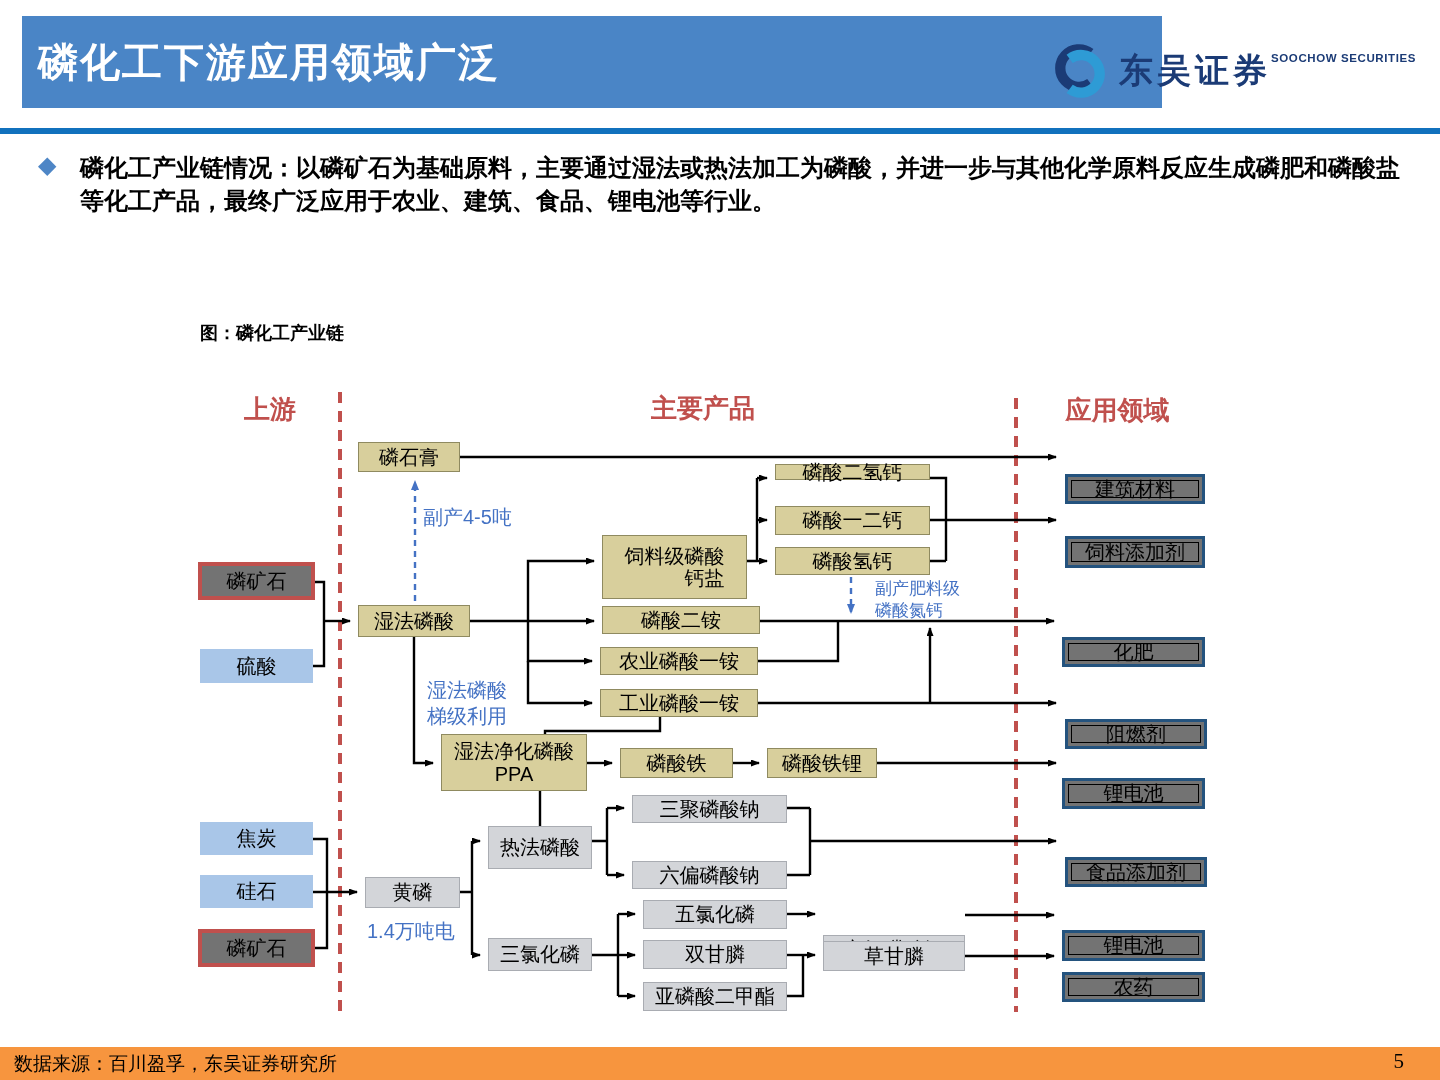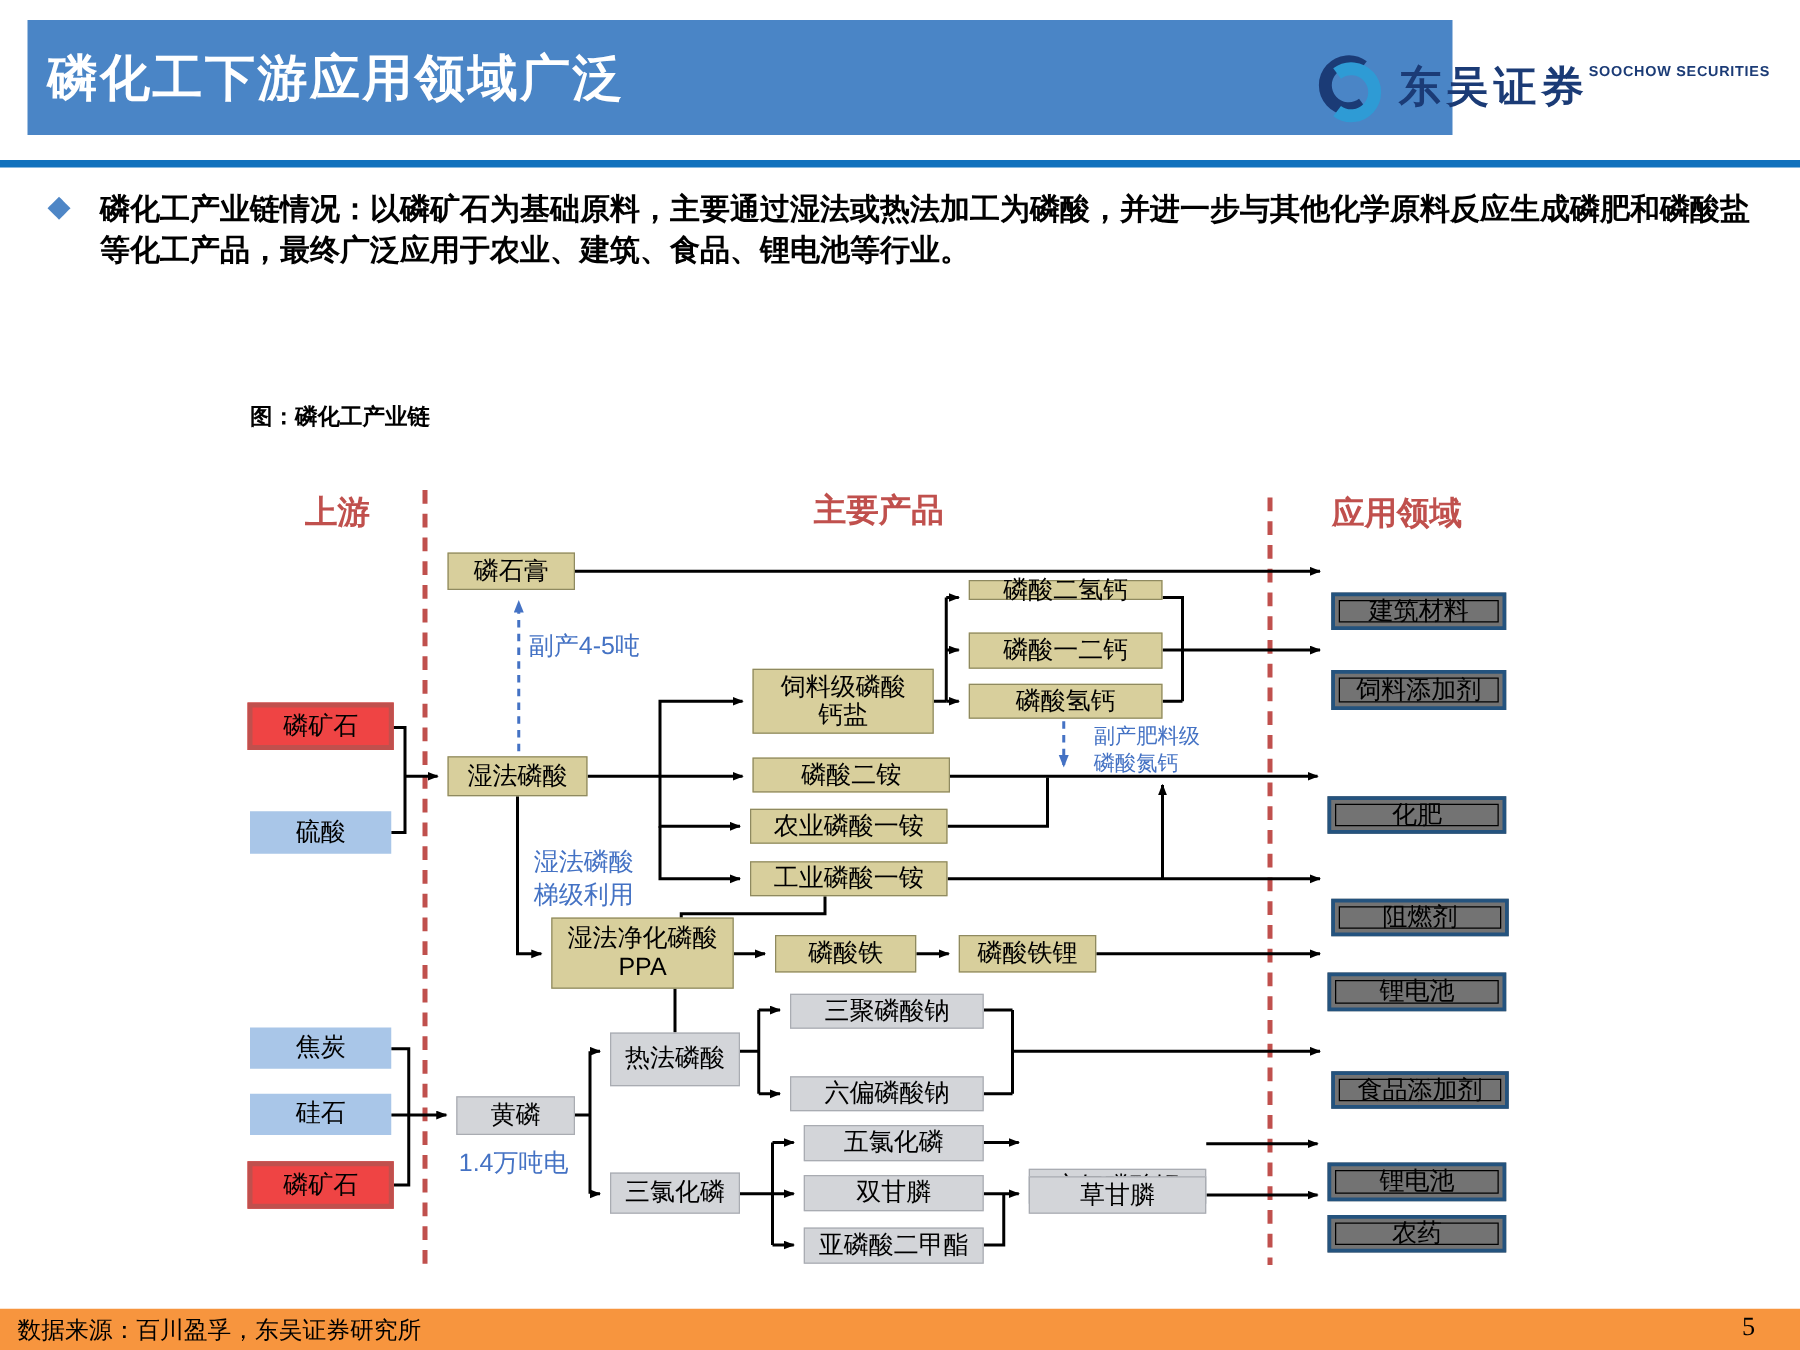--- a/index.html
+++ b/index.html
@@ -25,21 +25,21 @@
   .annotation.small{font-size:17px;line-height:22px;}
   
   #diagram{position:absolute;left:0;top:0;width:1440px;height:1080px;}
   #connectors{position:absolute;left:0;top:0;z-index:1;}
   #nodes{position:absolute;left:0;top:0;width:1440px;height:1080px;z-index:2;}
   .node{position:absolute;box-sizing:border-box;display:flex;align-items:center;justify-content:center;
         font-size:20px;line-height:1.12;text-align:center;white-space:pre-line;}
   .tan{background:#d8cf9c;border:1px solid #8f8a60;}
   .gray{background:#d3d5d9;border:1px solid #a9acb2;}
   .blue{background:#a9c6e8;}
-  .blue-red{background:#ef4444;border:4px solid #c0504d;}
+  .blue-red{background:#737373;border:4px solid #c0504d;}
   .app{background:#737373;border:3px solid #24537e;outline:1px solid #000;outline-offset:-7px;margin-top:31px;}
   
   .footer-bar{position:absolute;left:0;top:1047px;width:1440px;height:33px;background:#f7953e;display:flex;align-items:center;}
   .footer-source{font-size:19px;padding-left:14px;}
   .footer-page{position:absolute;right:36px;top:1049px;font-family:"Liberation Serif","DejaVu Serif",serif;font-size:21px;}
 </style>
 </head>
 <body>
 
 <div class="header-bar">
@@ -141,21 +141,21 @@
       <path d="M415 601 V482" marker-end="url(#ahb)"></path>
       <path d="M851 577 V612" marker-end="url(#ahb)"></path>
     </g>
   </svg>
 
   <div id="nodes">
       <div class="node tan" style="left: 358px; top: 442px; width: 102px; height: 30px;">磷石膏</div>
       <div class="node blue-red" style="left: 198px; top: 562px; width: 117px; height: 38px;">磷矿石</div>
       <div class="node blue" style="left: 200px; top: 649px; width: 113px; height: 34px;">硫酸</div>
       <div class="node tan" style="left: 358px; top: 605px; width: 112px; height: 32px;">湿法磷酸</div>
-      <div class="node tan" style="left: 602px; top: 535px; width: 145px; height: 52px;">饲料级磷酸
+      <div class="node tan" style="left: 602px; top: 535px; width: 145px; height: 64px; text-align: right;">饲料级磷酸
 钙盐</div>
       <div class="node tan" style="left: 775px; top: 464px; width: 155px; height: 16px;">磷酸二氢钙</div>
       <div class="node tan" style="left: 775px; top: 506px; width: 155px; height: 29px;">磷酸一二钙</div>
       <div class="node tan" style="left: 775px; top: 547px; width: 155px; height: 28px;">磷酸氢钙</div>
       <div class="node tan" style="left: 602px; top: 606px; width: 158px; height: 28px;">磷酸二铵</div>
       <div class="node tan" style="left: 600px; top: 647px; width: 158px; height: 28px;">农业磷酸一铵</div>
       <div class="node tan" style="left: 600px; top: 689px; width: 158px; height: 28px;">工业磷酸一铵</div>
       <div class="node tan" style="left: 441px; top: 734px; width: 146px; height: 57px;">湿法净化磷酸
 PPA</div>
       <div class="node tan" style="left: 620px; top: 748px; width: 113px; height: 30px;">磷酸铁</div>

